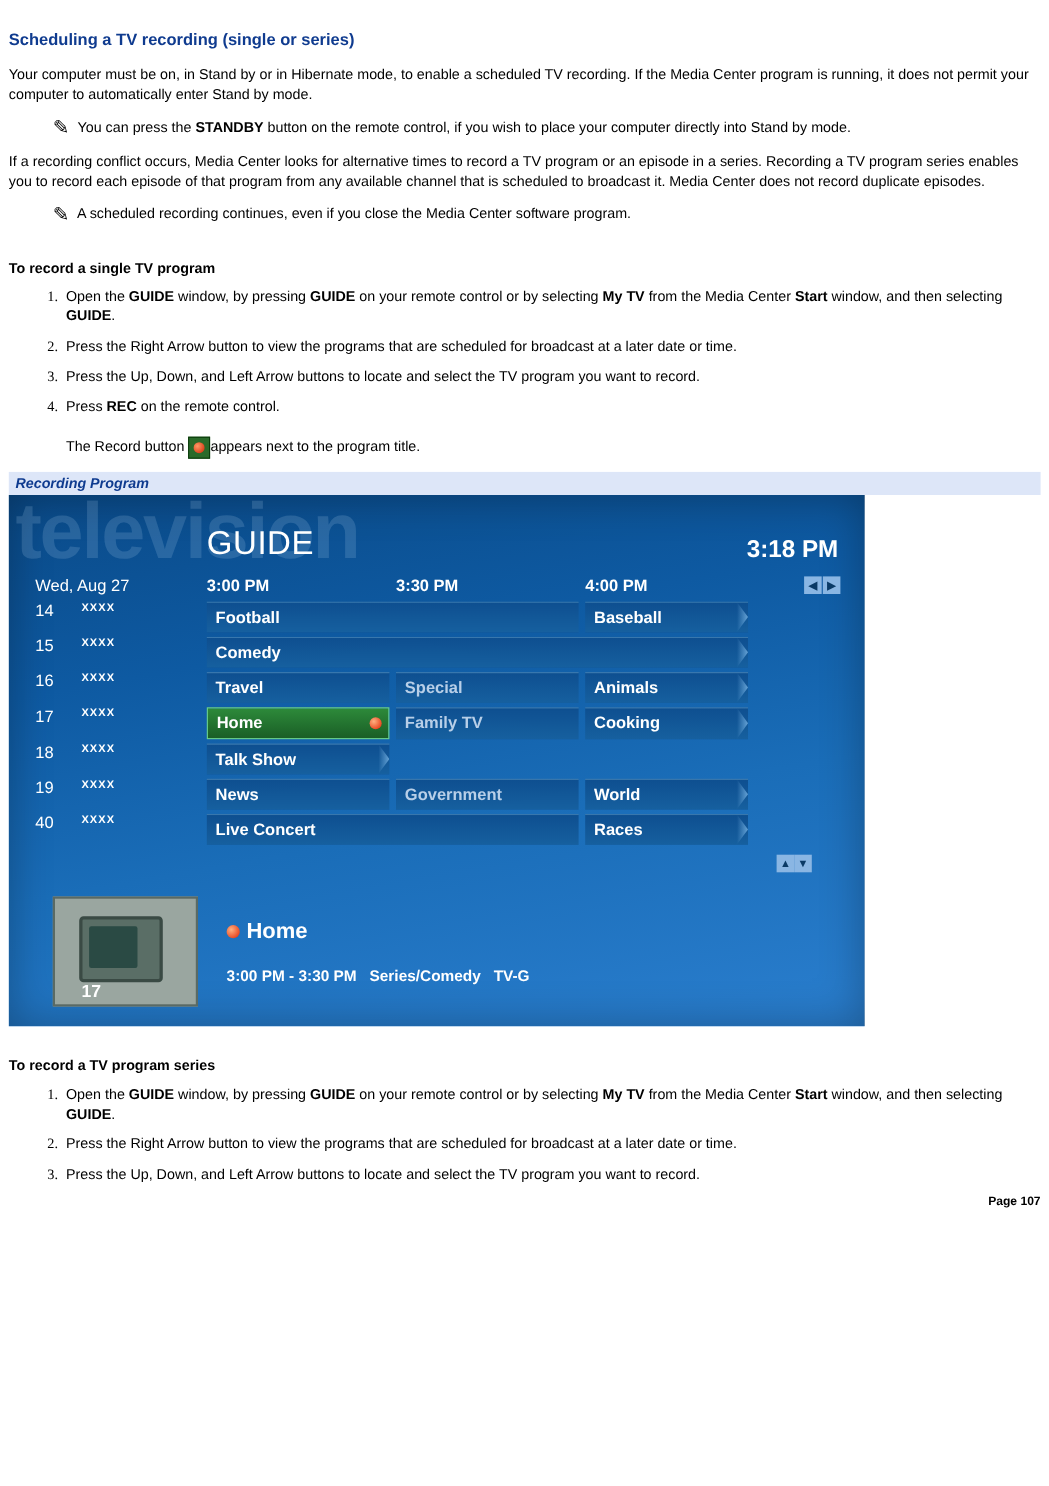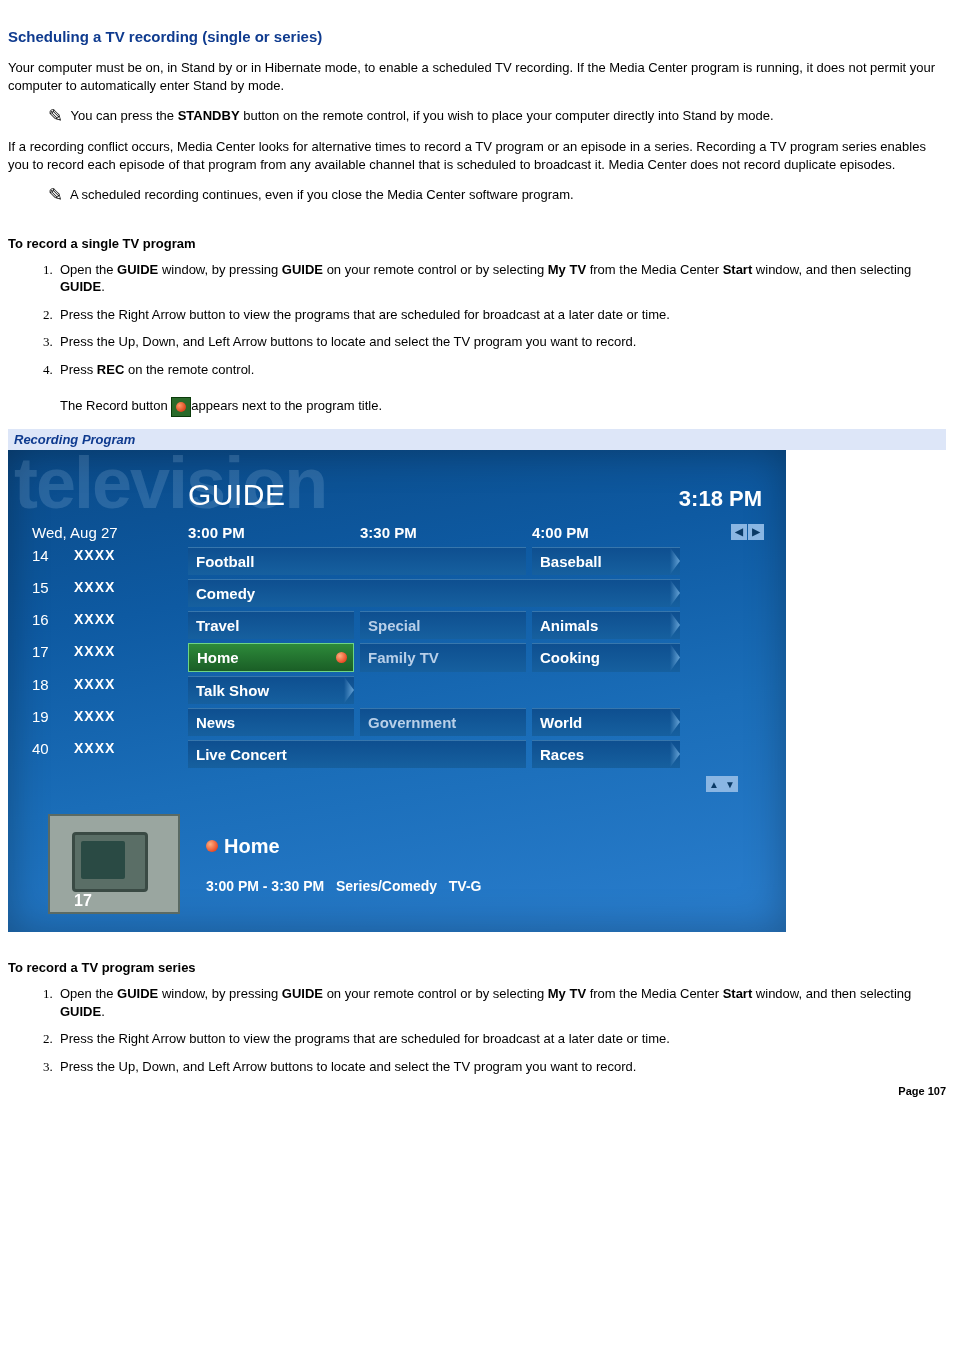--- a/index.html
+++ b/index.html
@@ -102,21 +102,21 @@
   }
   .arr-btn {
     width: 16px; height: 16px;
     background: #8ab6e3;
     color: #0a3a66;
     font-size: 10px;
     display: flex; align-items: center; justify-content: center;
     font-weight: bold;
   }
   .ch-num { font-size: 15px; }
-  .ch-name { font-size: 14px; font-weight: bold; letter-spacing: 1px; }
+  .ch-name { font-size: 10px; font-weight: bold; letter-spacing: 1px; }
   .cell {
     background: linear-gradient(180deg, #0e4f90, #16609f);
     border-top: 1px solid rgba(255,255,255,0.15);
     padding: 5px 8px;
     font-size: 15px;
     font-weight: bold;
     position: relative;
     white-space: nowrap;
     overflow: hidden;
   }

